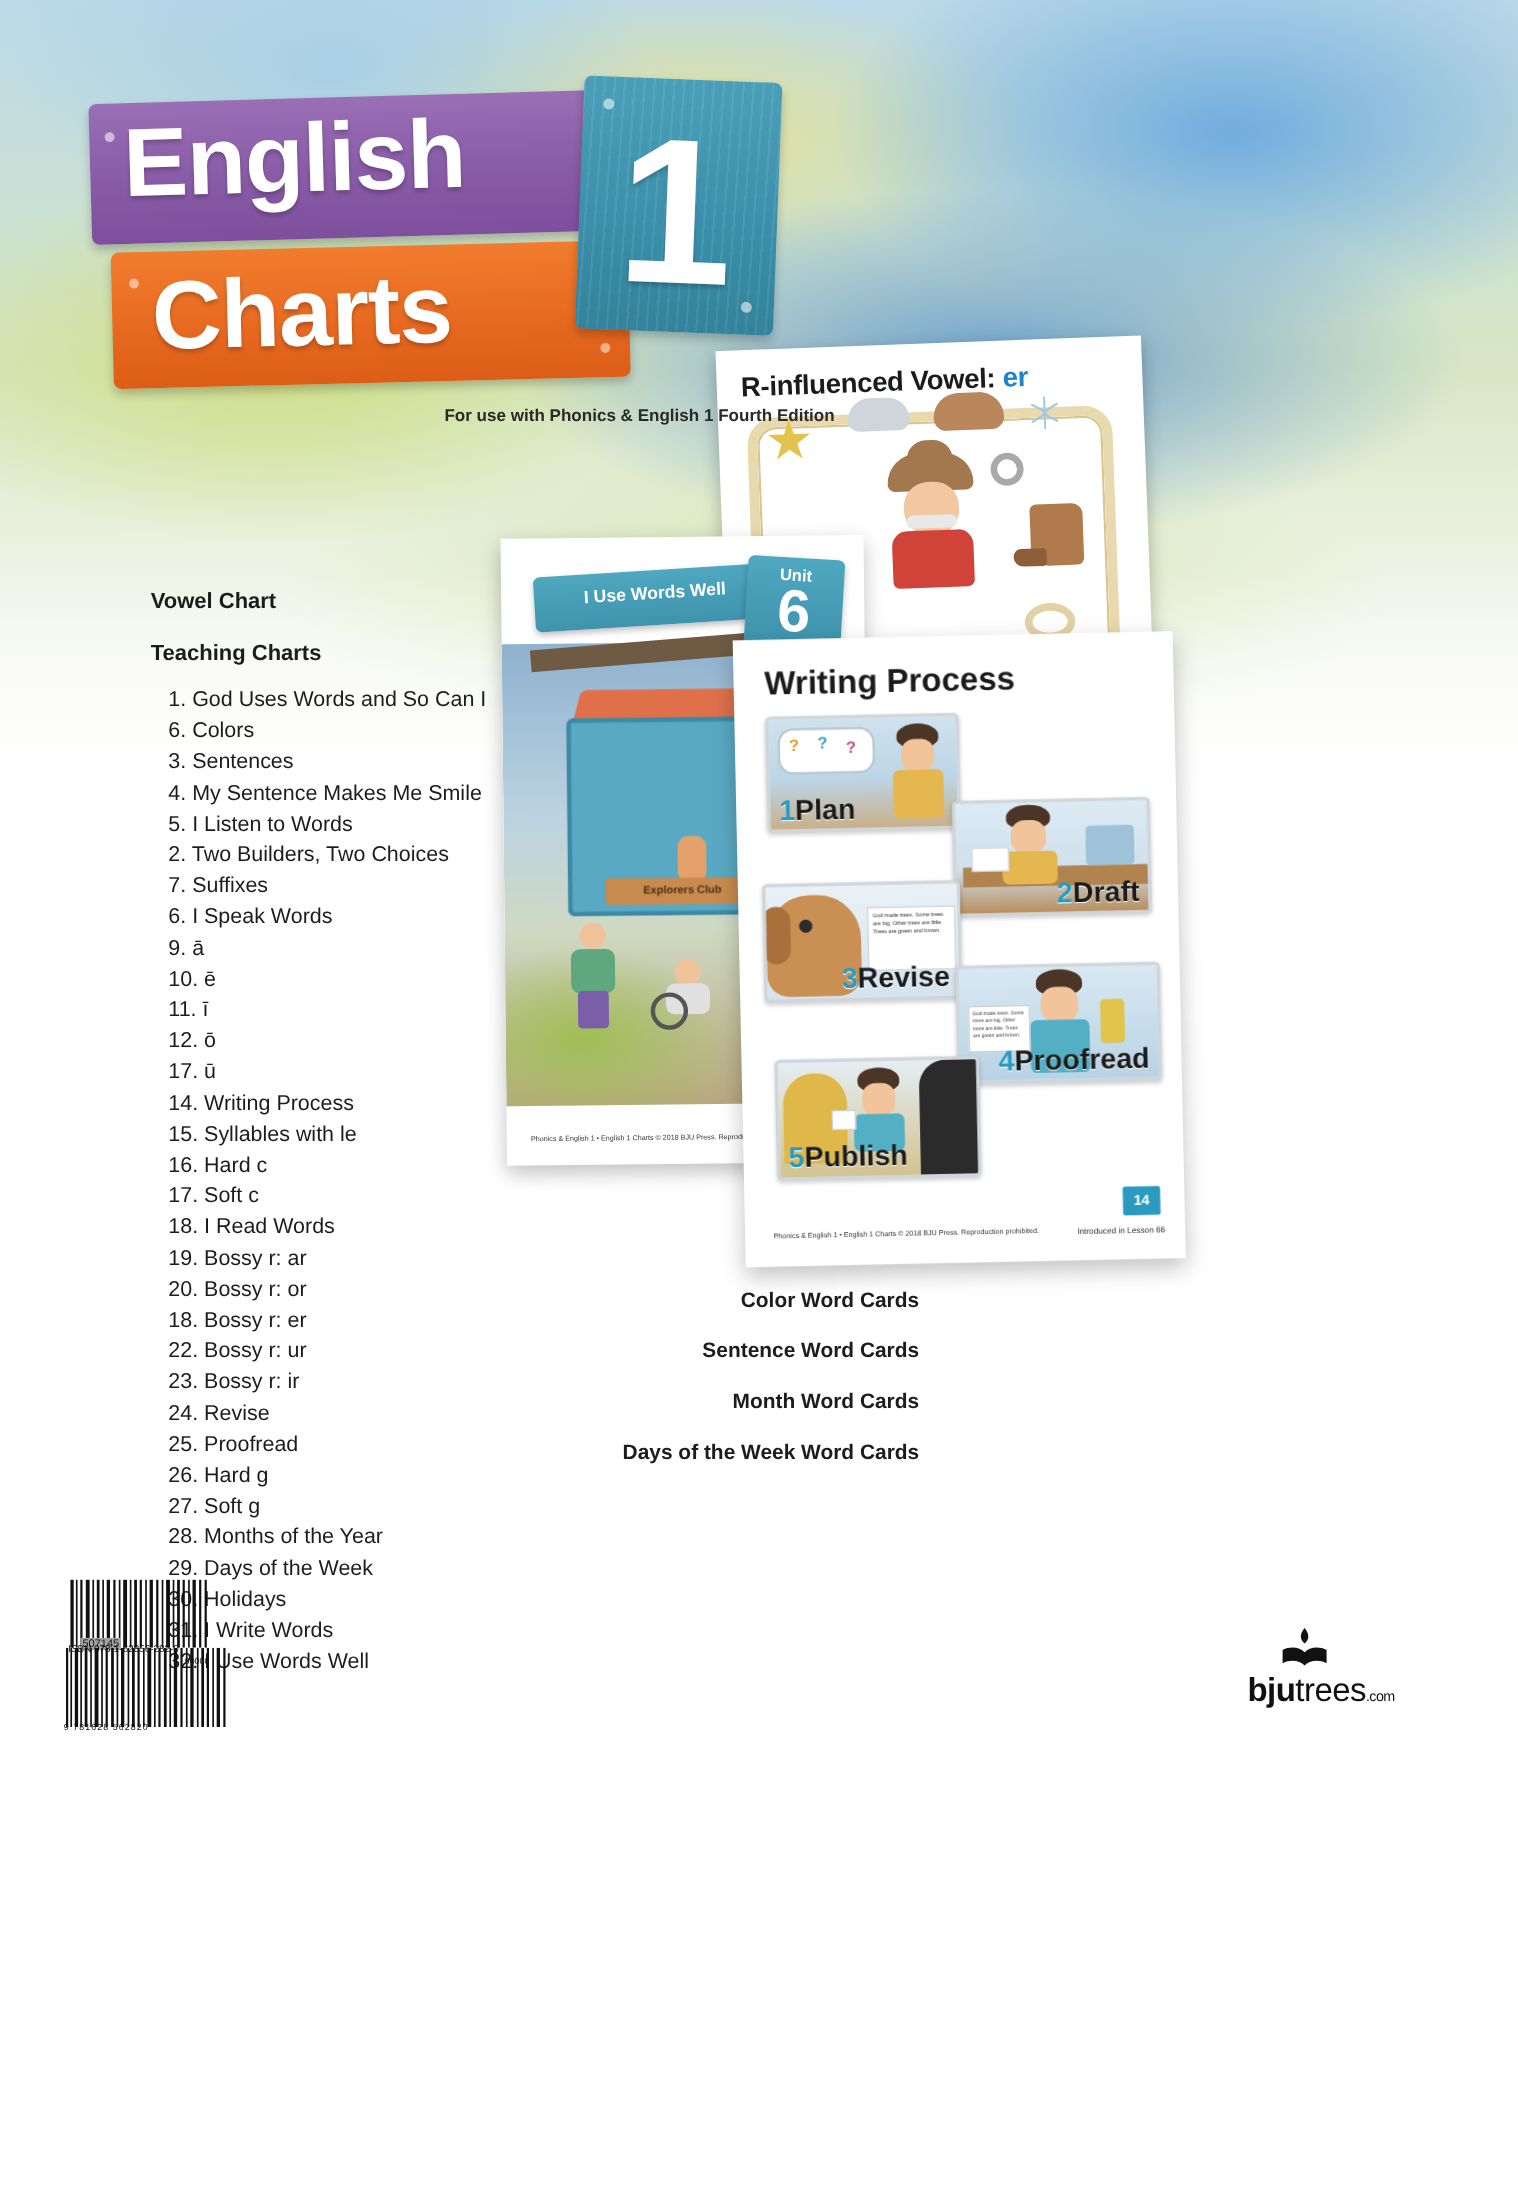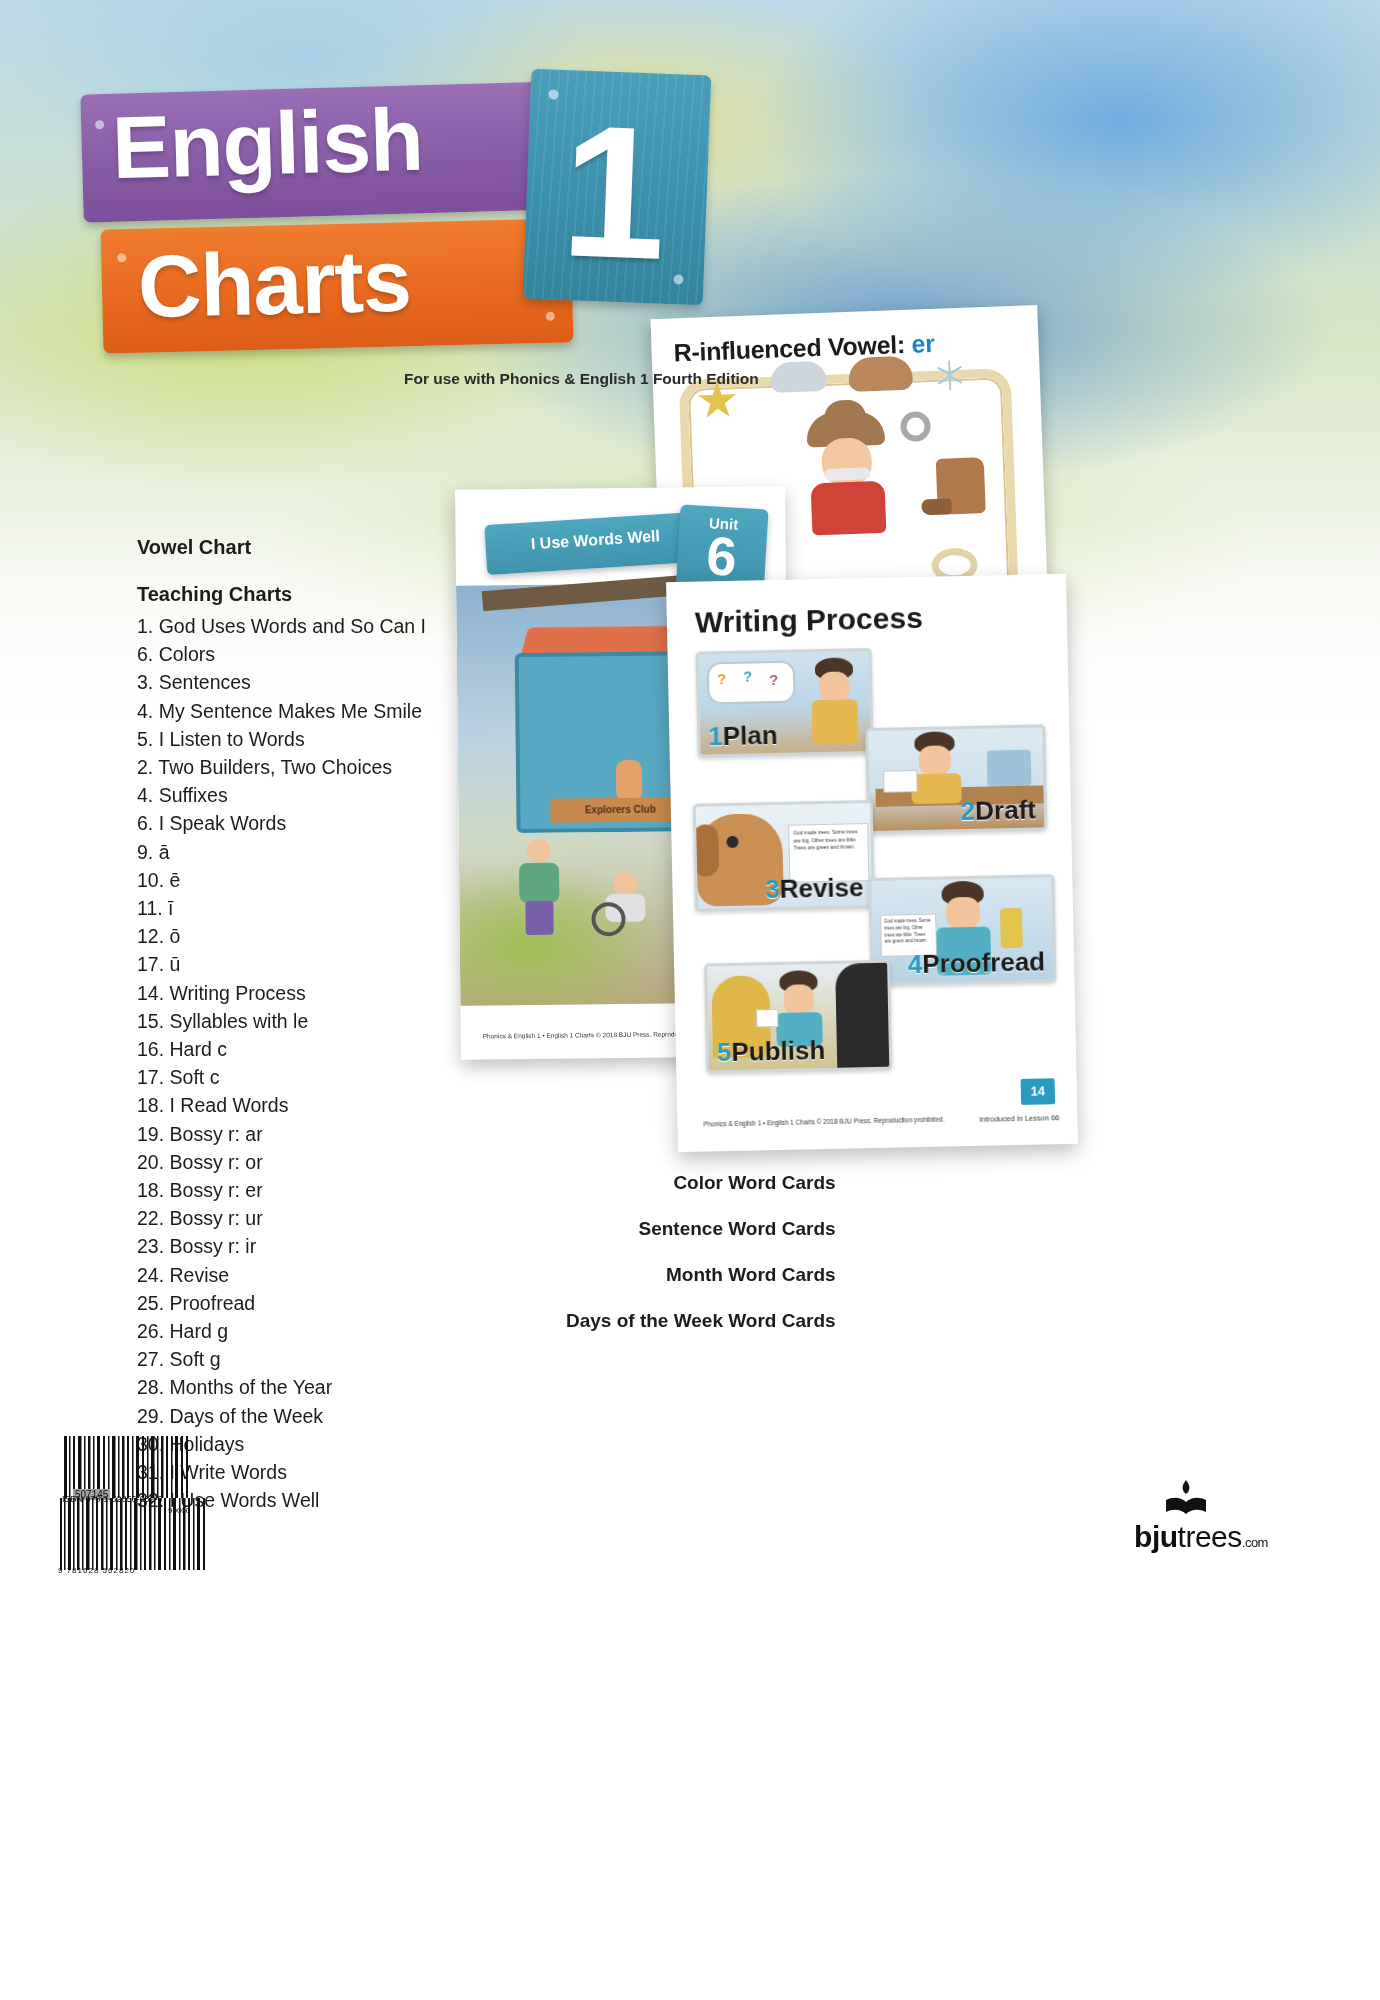--- a/index.html
+++ b/index.html
@@ -99,21 +99,21 @@
   }
   #title-sub {
     position: absolute; left: 332px; top: 298px; z-index: 4;
     font-size: 15.5px; font-weight: 700; color: #2a2a2a;
   }
 
   
   #list-col { position: absolute; left: 137px; top: 536px; width: 380px; }
   #vowel-chart-heading { font-size: 20px; font-weight: 700; color: #1c1c1c; margin-bottom: 24px; }
   #teaching-charts-heading { font-size: 20px; font-weight: 700; color: #1c1c1c; margin-bottom: 6px; }
-  #chart-list { list-style: none; margin: 0; padding: 0; }
+  #chart-list { list-style: none; margin: 16px; padding: 0; }
   #chart-list li { font-size: 19.5px; color: #1c1c1c; line-height: 28.2px; white-space: nowrap; }
 
   
   #cards-col { position: absolute; left: 566px; top: 1172px; text-align: right; }
   #cards-col div { font-size: 19px; font-weight: 700; color: #1c1c1c; margin-bottom: 24px; }
 
   
   #poster-er {
     position: absolute; left: 657px; top: 312px; width: 387px; height: 366px;
     background: #ffffff; transform: rotate(-2.1deg);
@@ -317,21 +317,21 @@
 <div id="list-col">
   <div id="vowel-chart-heading">Vowel Chart</div>
   <div id="teaching-charts-heading">Teaching Charts</div>
   <ul id="chart-list">
     <li>1. God Uses Words and So Can I</li>
     <li>6. Colors</li>
     <li>3. Sentences</li>
     <li>4. My Sentence Makes Me Smile</li>
     <li>5. I Listen to Words</li>
     <li>2. Two Builders, Two Choices</li>
-    <li>4. Suffixes</li>
+    <li>7. Suffixes</li>
     <li>6. I Speak Words</li>
     <li>9. ā</li>
     <li>10. ē</li>
     <li>11. ī</li>
     <li>12. ō</li>
     <li>17. ū</li>
     <li>14. Writing Process</li>
     <li>15. Syllables with le</li>
     <li>16. Hard c</li>
     <li>17. Soft c</li>

